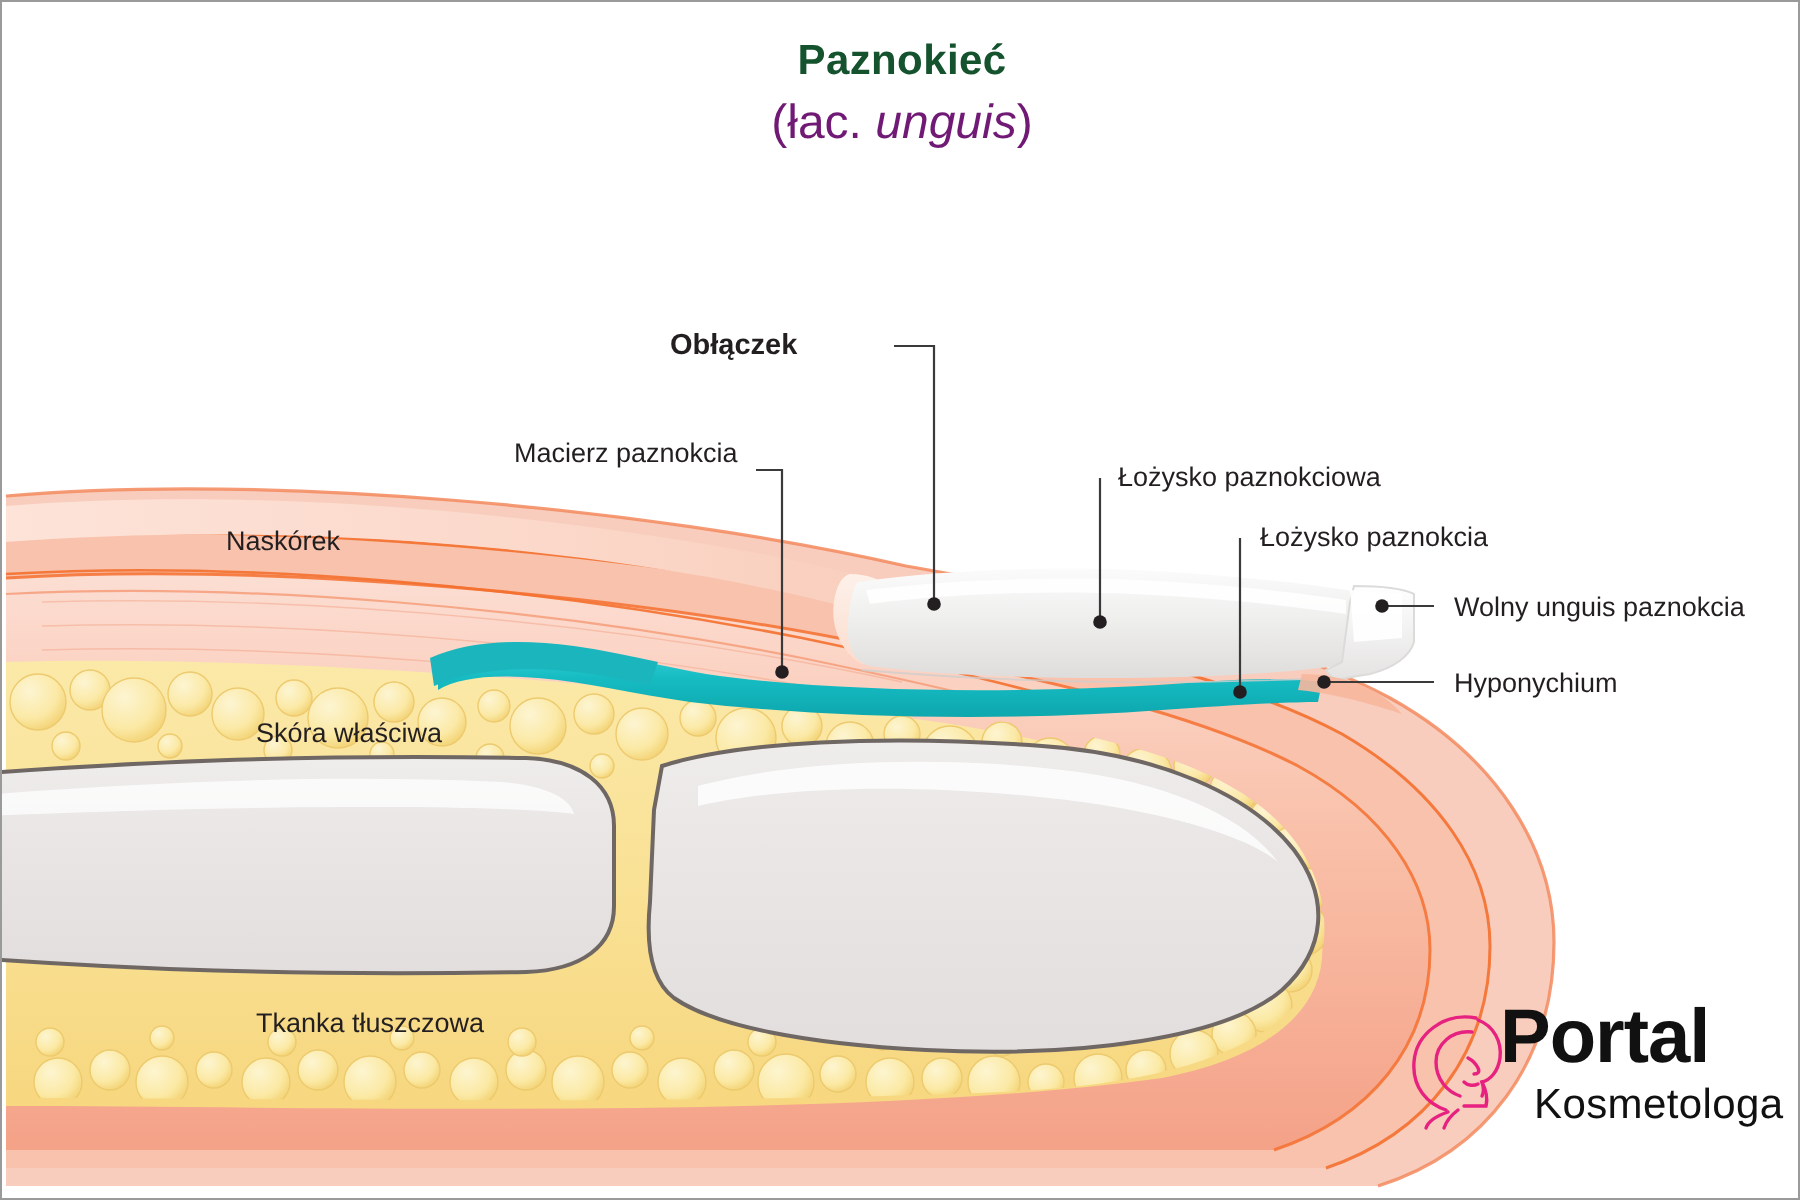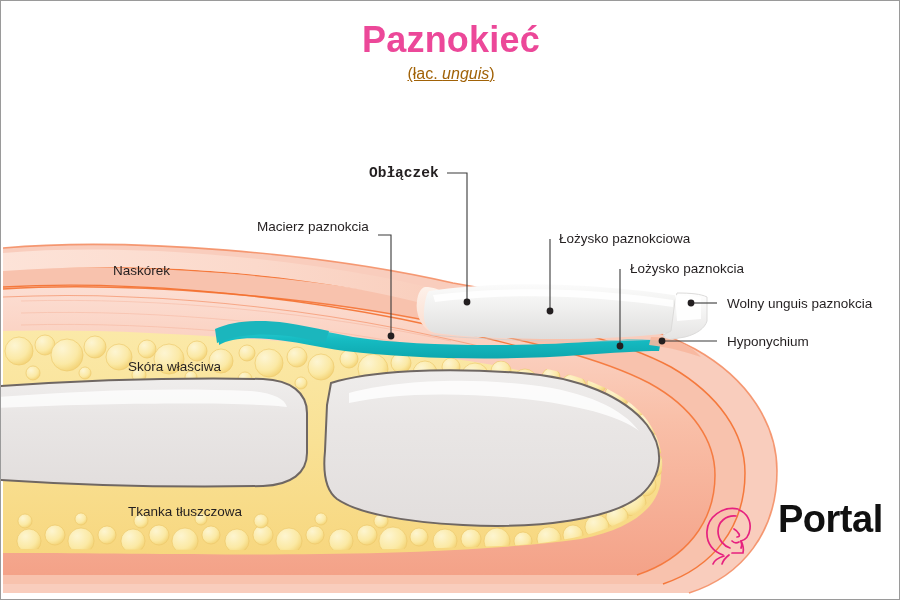--- a/index.html
+++ b/index.html
@@ -32,32 +32,31 @@
   
   .title-block {
     position: absolute;
     left: 0;
     top: 18px;
     width: 900px;
     text-align: center;
     pointer-events: none;
   }
   .title-main {
-    font-size: 36px;
+    font-size: 21px;
     font-weight: bold;
-    color: #ec4899;
+    color: #14532d;
     letter-spacing: 0.2px;
     line-height: 1.15;
   }
   .title-sub {
-    font-size: 16px;
-    color: #a16207;
+    font-size: 24px;
+    color: #701a75;
     line-height: 1.25;
     margin-top: 4px;
-    text-decoration: underline;
   }
   .title-sub .latin {
     font-style: italic;
   }
 
   
   .lbl {
     position: absolute;
     font-size: 13.5px;
     color: #231f20;
@@ -76,21 +75,21 @@
   }
   #logo .logo-mark {
     position: absolute;
     left: 0;
     top: 2px;
     width: 66px;
     height: 66px;
   }
   #logo .logo-word {
     position: absolute;
-    left: 80px;
+    left: 52px;
     top: 2px;
     font-size: 38px;
     font-weight: bold;
     color: #111111;
     letter-spacing: -0.5px;
     line-height: 1;
   }
   #logo .logo-sub {
     position: absolute;
     left: 69px;
@@ -418,21 +417,21 @@
       <circle cx="690" cy="302" r="3.4"></circle>
       <circle cx="661" cy="340" r="3.4"></circle>
     </g>
   </svg>
 
   <div class="title-block">
     <div class="title-main">Paznokieć</div>
     <div class="title-sub"><span>(łac. </span><span class="latin">unguis</span><span>)</span></div>
   </div>
 
-  <div class="lbl bold" style="left:368px; top:165px;font-family:Liberation Mono, monospace;">Obłączek</div>
+  <div class="lbl bold" style="left:334px; top:165px;">Obłączek</div>
 
   <div class="lbl" style="left:256px; top:219px;text-align:center;">Macierz paznokcia</div>
 
   <div class="lbl" style="left:558px; top:231px;">Łożysko paznokciowa</div>
 
   <div class="lbl" style="left:629px; top:261px;">Łożysko paznokcia</div>
 
   <div class="lbl" style="left:726px; top:296px;">Wolny unguis paznokcia</div>
 
   <div class="lbl" style="left:726px; top:334px;">Hyponychium</div>
@@ -451,15 +450,16 @@
                  C 45 45, 46 49, 45 53 L 34 53"></path>
         <path d="M 43 41 C 44 44, 44 46, 43 48"></path>
         <path d="M 38 16 C 28 15, 20 22, 20 31 C 20 40, 26 46, 32 48"></path>
         <path d="M 36 29 C 38 30, 40 32, 41 34 C 42 36, 41 37, 39 37"></path>
         <path d="M 34 41 C 36 43, 39 43, 41 42"></path>
         <path d="M 26 56 C 20 58, 16 61, 15 64"></path>
         <path d="M 31 55 C 27 58, 25 61, 24 64"></path>
       </g>
     </svg>
     <div class="logo-word">Portal</div>
+    <div class="logo-sub">Kosmetologa</div>
   </div>
 
 </div>
 
 </body></html>

